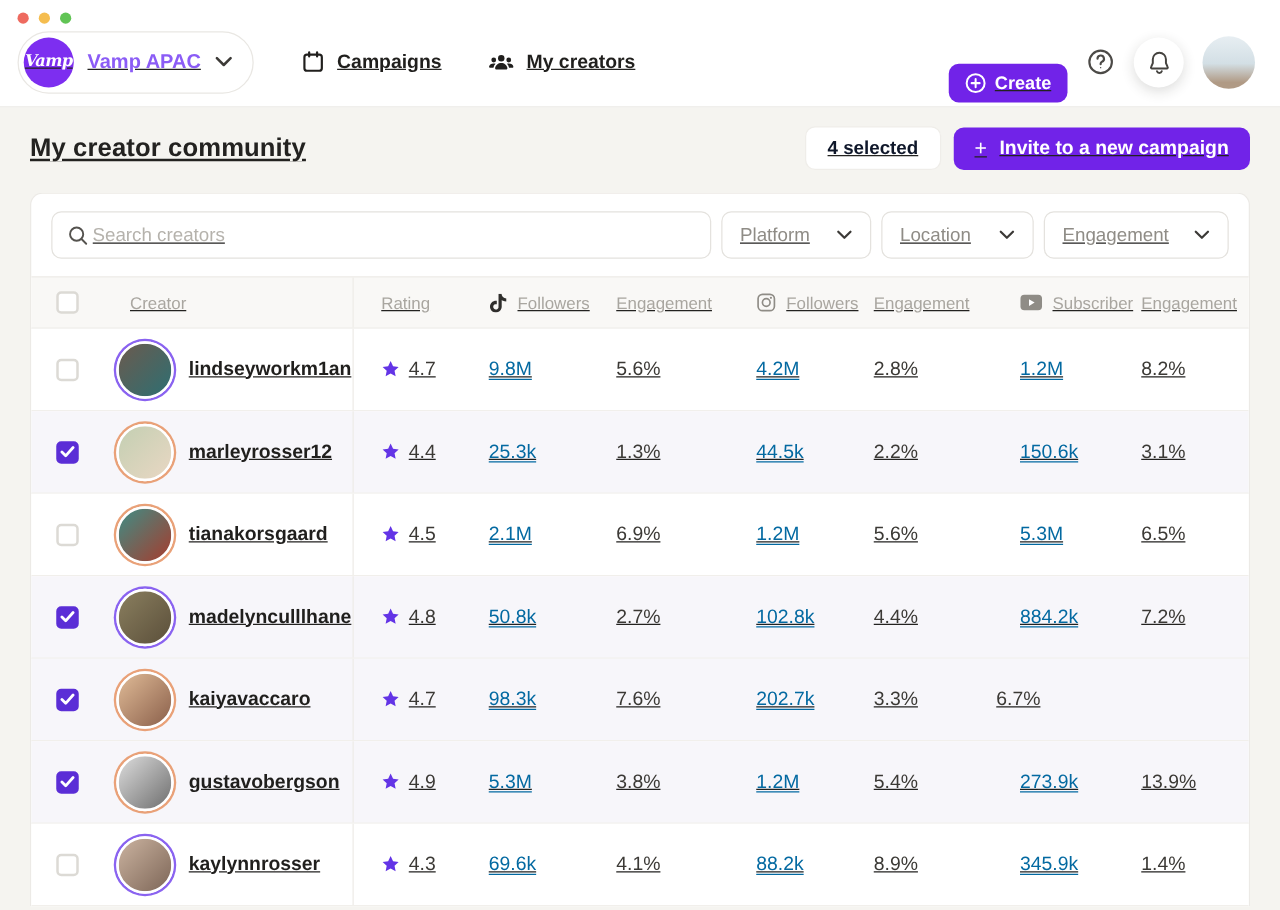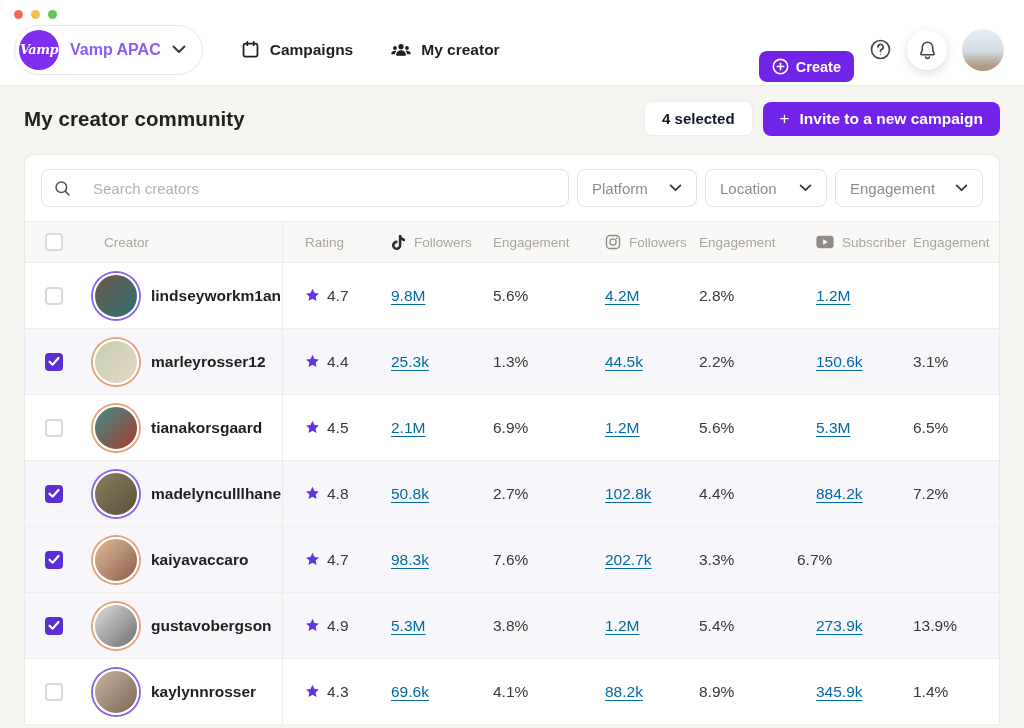--- a/index.html
+++ b/index.html
@@ -1,18 +1,18 @@
 <!DOCTYPE html>
 <html style="--accent: #7123e8; --logo: #7d2ef0; --checkbox: #5b2ed6; --star: #6334e6; --t-red: #ee6a5f; --t-yellow: #f5bd4f; --t-green: #61c455;"><head>
 <meta charset="utf-8">
 <style>
   * { margin:0; padding:0; box-sizing:border-box; }
   html,body { width:1024px; height:728px; overflow:hidden; }
   body { font-family:"Liberation Sans", sans-serif; background:#f5f4f0; color:#232220; }
-  #app { width:1024px; height:728px; position:relative; overflow:hidden; }
+  #app { width:1024px; height:728px; position:relative; overflow:hidden;text-decoration:underline; }
 
   
   .topbar { position:relative; height:86px; background:#ffffff; border-bottom:1px solid #eceae6;
             display:flex; align-items:center; padding:14px 20px 0 14px; }
   .traffic { position:absolute; top:10px; left:14px; display:flex; gap:8px; }
   .dot { width:9px; height:9px; border-radius:50%; }
   .dot.red { background:var(--t-red); } .dot.yellow { background:var(--t-yellow); } .dot.green { background:var(--t-green); }
 
   .workspace-pill { display:flex; align-items:center; gap:11px; border:1px solid #e9e7e3; border-radius:999px;
                     background:#fff; padding:4px 16px 4px 4px; cursor:pointer; }
@@ -45,21 +45,21 @@
                    font-size:15px; font-weight:700; color:#0f172a; }
   .btn-invite { display:flex; align-items:center; gap:10px; background:var(--accent); color:#fff; border:none;
                 border-radius:8px; padding:8px 17px; font-size:15.5px; font-weight:700; font-family:inherit; cursor:pointer; }
   .plus-glyph { font-size:17px; font-weight:400; line-height:1; }
 
   
   .card { margin-top:17px; background:#fff; border:1px solid #eceae6; border-bottom:none;
           border-radius:10px 10px 0 0; overflow:hidden; }
   .filter-row { display:flex; align-items:center; gap:8px; padding:14px 16px; }
   .search-box { flex:1; height:38px; border:1.5px solid #e4e2de; border-radius:8px; display:flex;
-                align-items:center; gap:22px; padding:0 12px; background:#fff; }
+                align-items:center; gap:3px; padding:0 12px; background:#fff; }
   .search-box input { border:none; outline:none; flex:1; font-size:15px; font-family:inherit; color:#3c3a37; background:transparent; }
   .search-box input::placeholder { color:#b5b2ac; }
   .dropdown { height:38px; border:1.5px solid #e4e2de; border-radius:8px; background:#fff; display:flex;
               align-items:center; gap:12px; padding:0 14px; font-size:15px; color:#8f8c86;
               font-family:inherit; cursor:pointer; }
   .dd-platform { width:120px; } .dd-location { width:122px; } .dd-engagement { width:148px; }
   .dropdown span { flex:1; text-align:left; }
 
   
   .grid { display:grid; grid-template-columns:52px 206px 84px 108px 100px 110px 106px 116px 1fr; align-items:center; }
@@ -126,21 +126,21 @@
       </div>
       <div class="nav-item">
         <svg width="20" height="18" viewBox="0 0 24 20" fill="#201f1d">
           <circle cx="12" cy="6" r="3.1"></circle>
             <circle cx="4.8" cy="7.6" r="2.3"></circle>
             <circle cx="19.2" cy="7.6" r="2.3"></circle>
           <path d="M12 10.4c3 0 5.4 2 5.9 4.9.1.8-.4 1.5-1.2 1.5H7.3c-.8 0-1.3-.7-1.2-1.5.5-2.9 2.9-4.9 5.9-4.9z"></path>
           <path d="M4.8 10.9c.6 0 1.2.1 1.7.3-1 1-1.7 2.3-2 3.8H1.3c-.7 0-1.1-.6-1-1.2.5-1.7 2-2.9 4.5-2.9z"></path>
           <path d="M19.2 10.9c2.5 0 4 1.2 4.5 2.9.1.6-.3 1.2-1 1.2h-3.2c-.3-1.5-1-2.8-2-3.8.5-.2 1.1-.3 1.7-.3z"></path>
         </svg>
-        <span>My creator</span>
+        <span>My creators</span>
       </div>
     </nav>
 
     <div class="top-right">
       <button class="btn-create">
         <svg width="17" height="17" viewBox="0 0 18 18" fill="none" stroke="#fff" stroke-width="1.7" stroke-linecap="round">
           <circle cx="9" cy="9" r="7.6"></circle>
             <line x1="9" y1="5.6" x2="9" y2="12.4"></line>
             <line x1="5.6" y1="9" x2="12.4" y2="9"></line>
         </svg>
@@ -272,20 +272,23 @@
             </div>
     <div class="cell c6">
               <a class="numlink">4.2M</a>
             </div>
     <div class="cell c7">
               <span class="pct">2.8%</span>
             </div>
     <div class="cell c8">
               <a class="numlink">1.2M</a>
             </div>
+    <div class="cell c9">
+              <span class="pct">8.2%</span>
+            </div>
   </div>
 
   <div class="row grid selected">
     <div class="cell c1">
       <span class="checkbox">
         <svg width="12" height="11" viewBox="0 0 14 12" fill="none" stroke="#fff" stroke-width="2.6" stroke-linecap="round" stroke-linejoin="round">
           <polyline points="1.8,6.2 5.3,9.7 12.2,1.9"></polyline>
         </svg>
       </span>
     </div>

